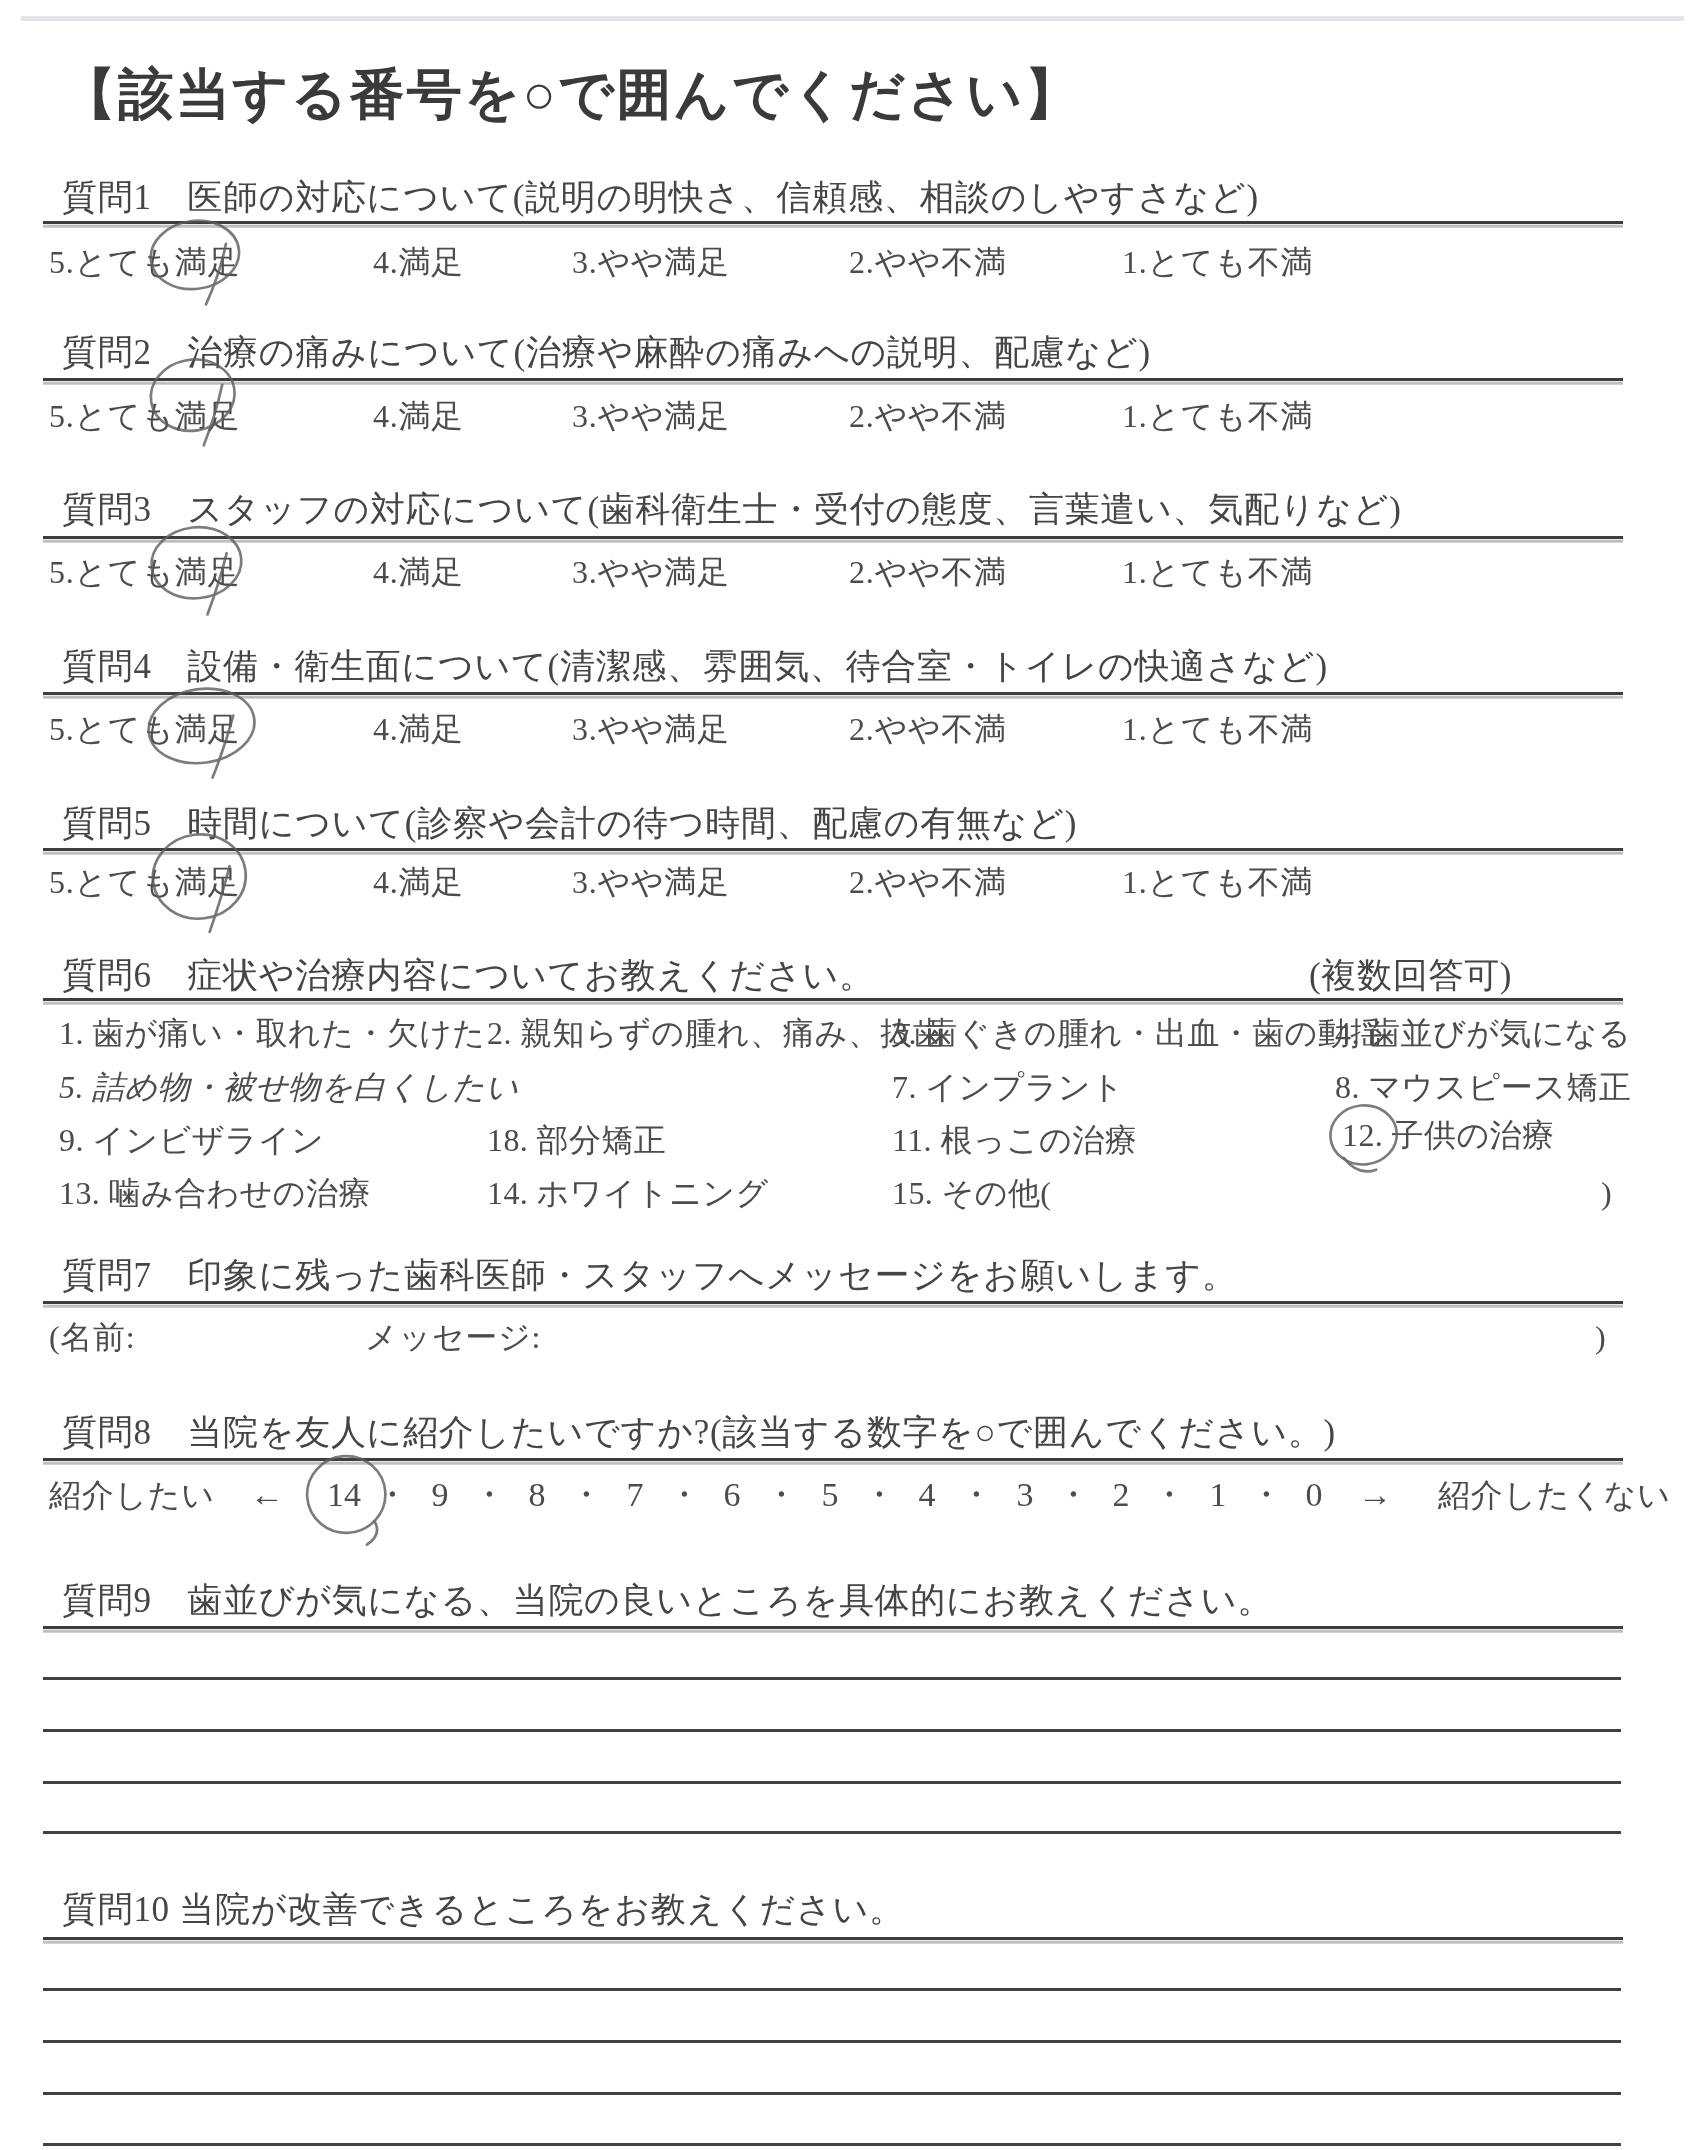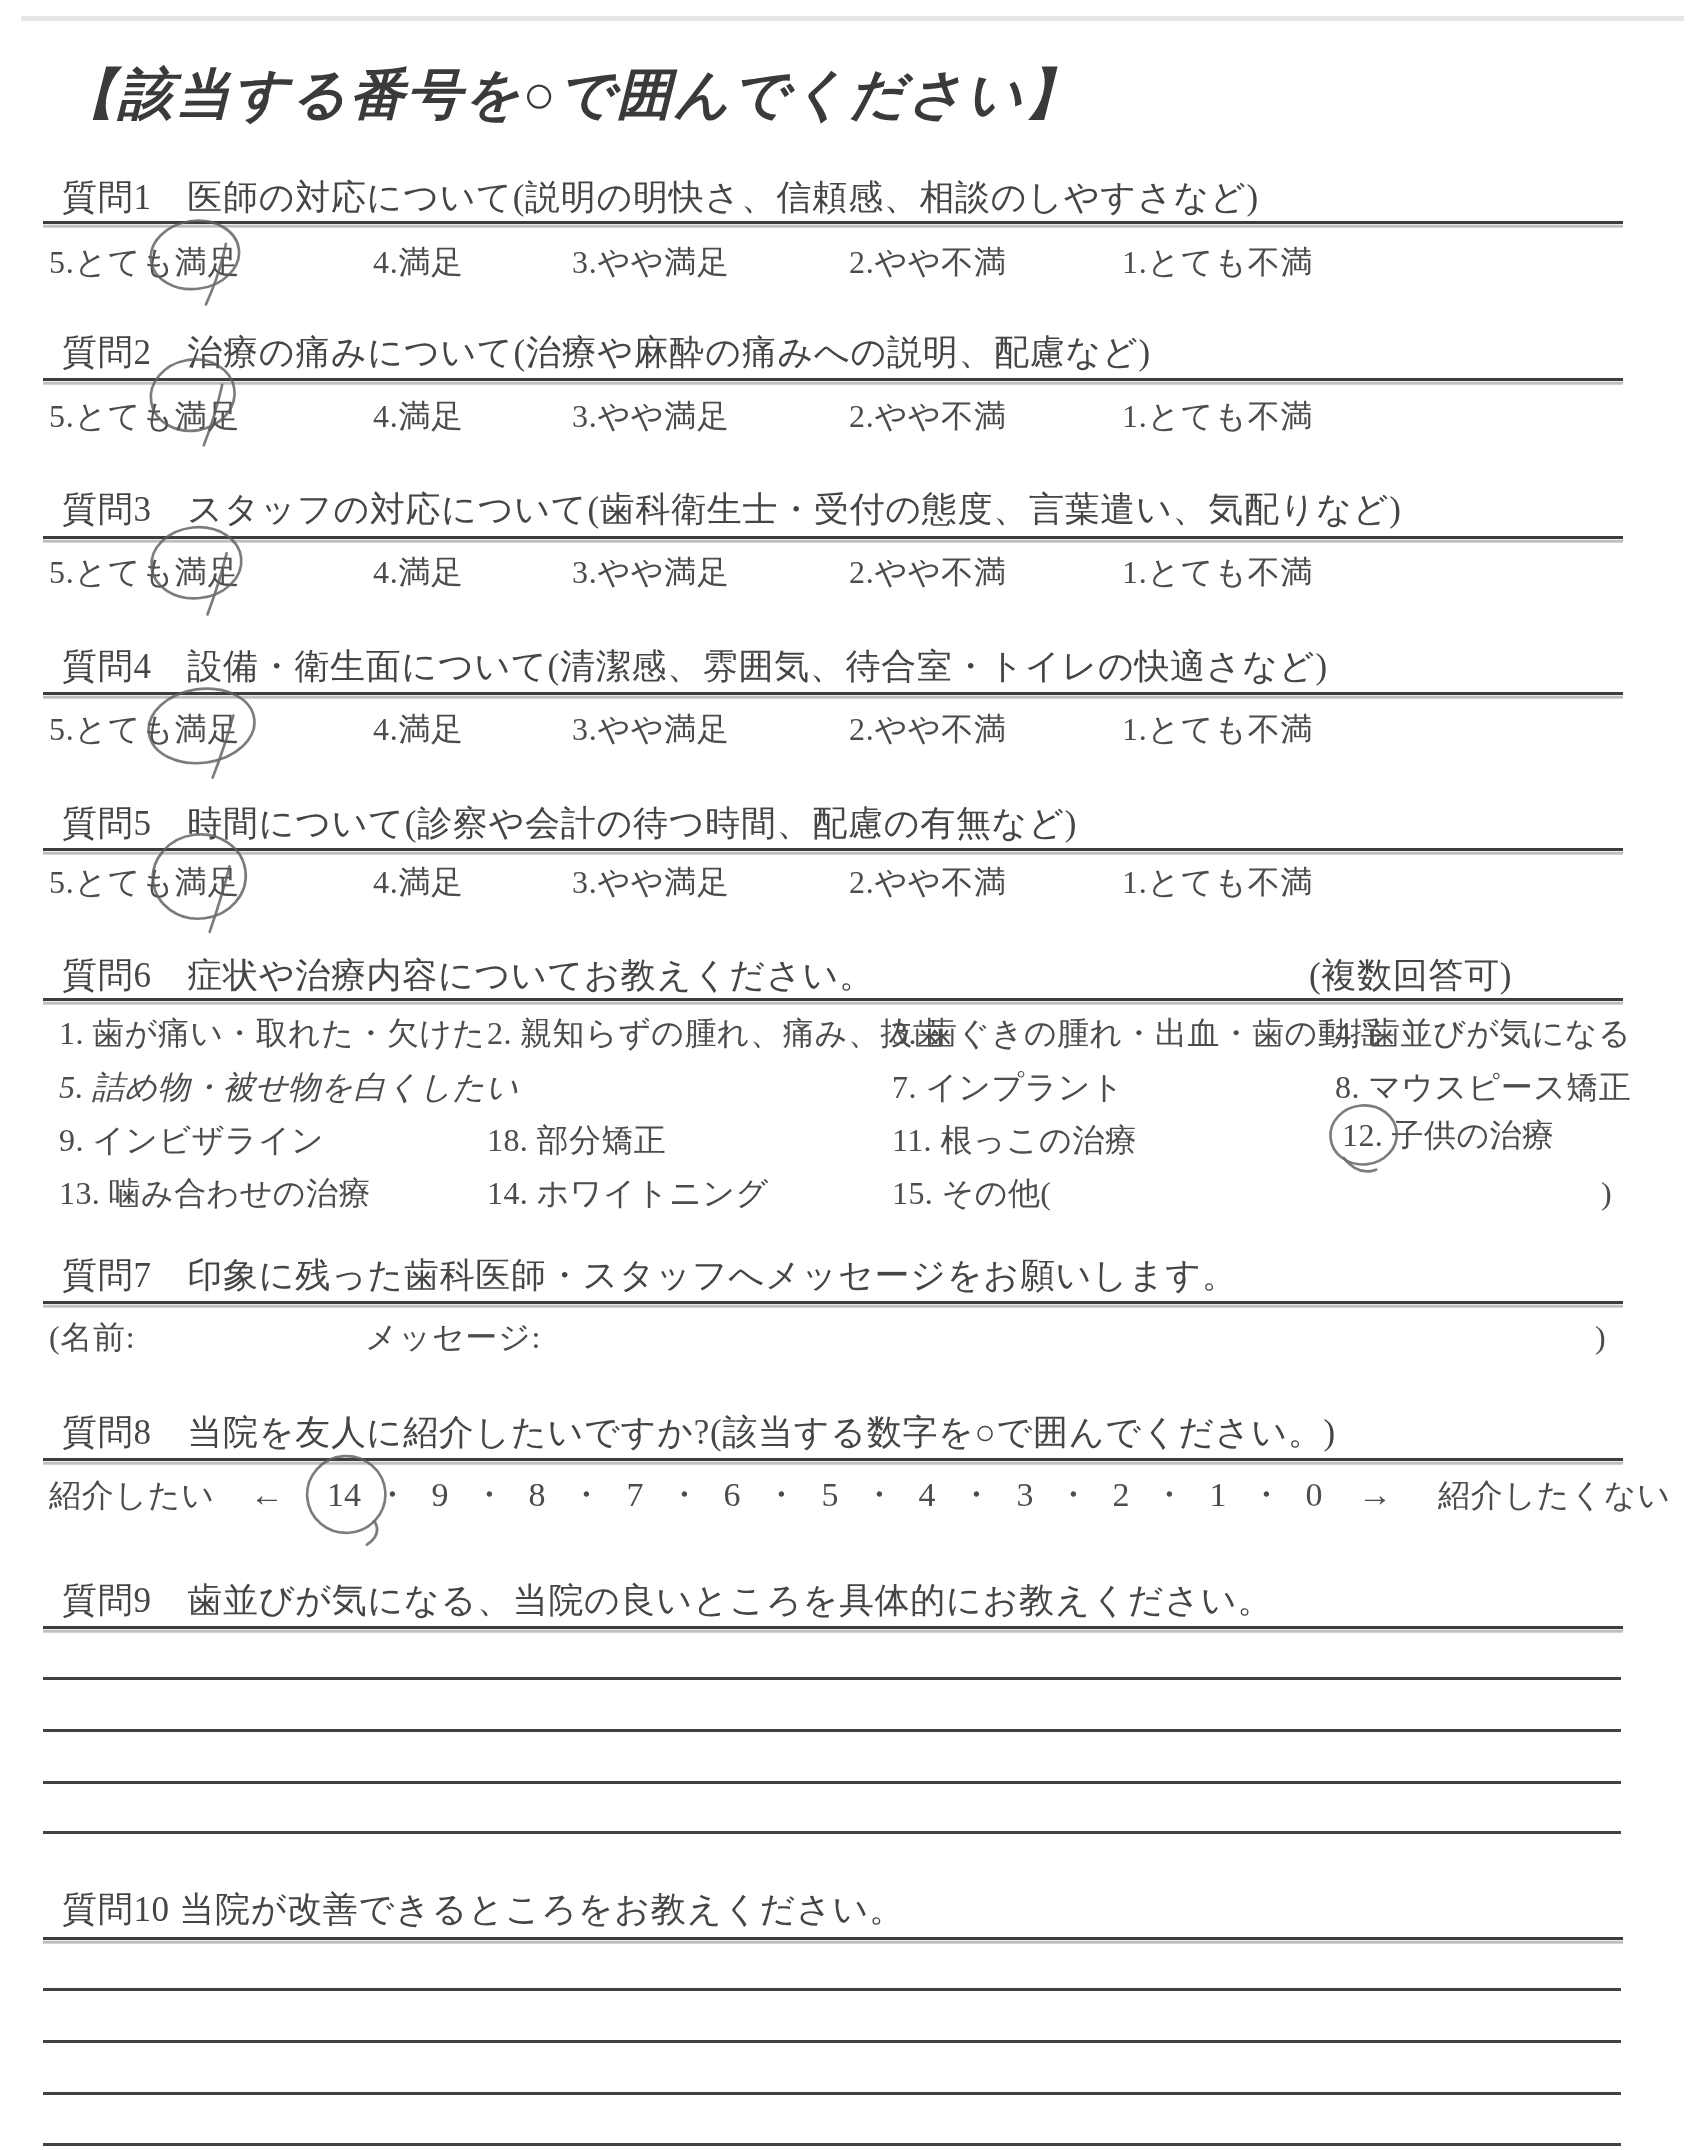--- a/index.html
+++ b/index.html
@@ -1,21 +1,21 @@
 <!DOCTYPE html>
 <html style="font-size:11.8px"><head>
 <meta charset="utf-8">
 <style>
   html,body{margin:0;padding:0;background:#ffffff;}
   .page{
     position:relative;width:1701px;height:2151px;background:#ffffff;
     font-family:"Liberation Serif","DejaVu Serif",serif;color:#474747;overflow:hidden;
   }
   .t{position:absolute;white-space:nowrap;line-height:1.18;}
-  .title{font-size:55px;font-weight:600;color:#3a3a3a;letter-spacing:2.2px;font-style:italic;}
+  .title{font-size:55px;font-weight:600;color:#3a3a3a;letter-spacing:2.2px;}
   .qh{font-size:35px;color:#454545;letter-spacing:0.7px;}
   .opt{font-size:32px;color:#4c4c4c;letter-spacing:0.7px;}
   .itm{font-size:32px;color:#4c4c4c;letter-spacing:0.4px;}
   .num{font-size:34px;color:#4c4c4c;}
   .ctr{transform:translateX(-50%);}
   .rule{position:absolute;height:3px;background:#414141;}
   .sep{height:3px;background:#3d3d3d;box-shadow:0 3.7px 0 rgba(110,110,110,0.45);}
   .faint{height:5.2px;background:#e4e6e9;box-shadow:none;}
   .marks{position:absolute;left:0;top:0;pointer-events:none;}
   .marks *{fill:none;stroke:#5e5e5e;stroke-width:3.6;stroke-linecap:round;opacity:0.9;}

